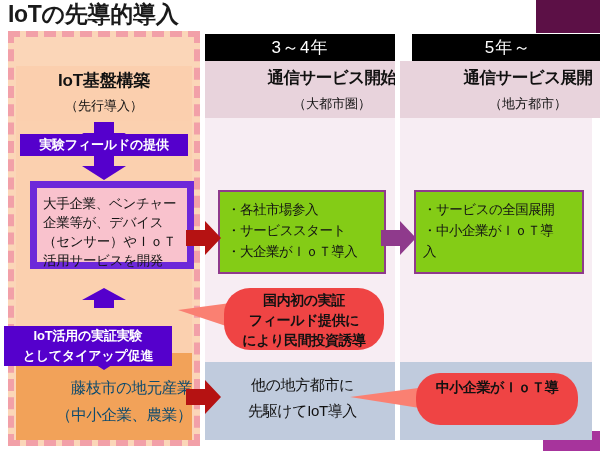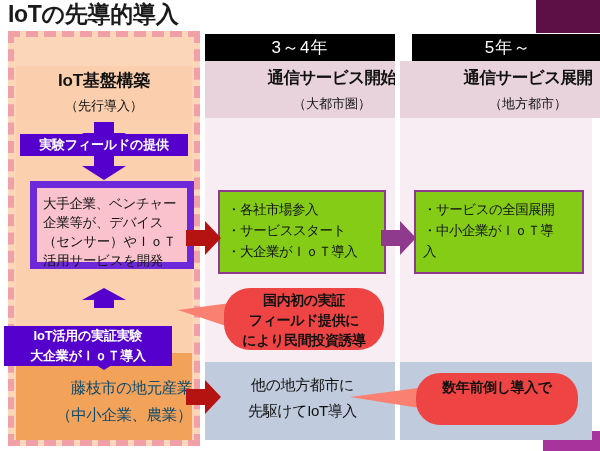--- a/index.html
+++ b/index.html
@@ -345,21 +345,21 @@
     <span class="ln">（センサー）やＩｏＴ</span>
     <span class="ln">活用サービスを開発</span>
   </div>
 
   <svg id="pa-up" class="purple-arrow-up" viewBox="0 0 46 20">
     <polygon points="23,0 45,12 33,12 33,20 13,20 13,12 1,12" fill="#5500cc"></polygon>
   </svg>
 
   <div class="purple-banner" id="banner2">
     <span>IoT活用の実証実験</span>
-    <span>大企業がＩｏＴ導入</span>
+    <span>としてタイアップ促進</span>
   </div>
 
   <svg id="pa-down" class="purple-arrow-down" viewBox="0 0 46 26">
     <polygon points="13,0 33,0 33,11 45,11 23,25 1,11 13,11" fill="#5500cc"></polygon>
   </svg>
 
   <div style="position:absolute;left:16px;top:374px;width:176px;text-align:right;z-index:5;color:#0c4a6e;">
     <span style="display:block;font-size:15.5px;line-height:27px;letter-spacing:-0.4px;white-space:nowrap;">藤枝市の地元産業</span>
     <span style="display:block;font-size:15.5px;line-height:27px;letter-spacing:-0.4px;white-space:nowrap;">（中小企業、農業）</span>
   </div>
@@ -417,16 +417,16 @@
   <div class="callout" id="callout1">
     <span class="ln">国内初の実証</span>
     <span class="ln">フィールド提供に</span>
     <span class="ln">により民間投資誘導</span>
   </div>
 
   <svg class="callout-tail" id="tail2" viewBox="0 0 76 26">
     <polygon points="0,12 76,2 76,24" fill="#fa8072"></polygon>
   </svg>
   <div class="callout" id="callout2">
-    <span class="ln">数年前倒し導入で</span>
+    <span class="ln">中小企業がＩｏＴ導</span>
   </div>
 
 </div>
 
 </body></html>

